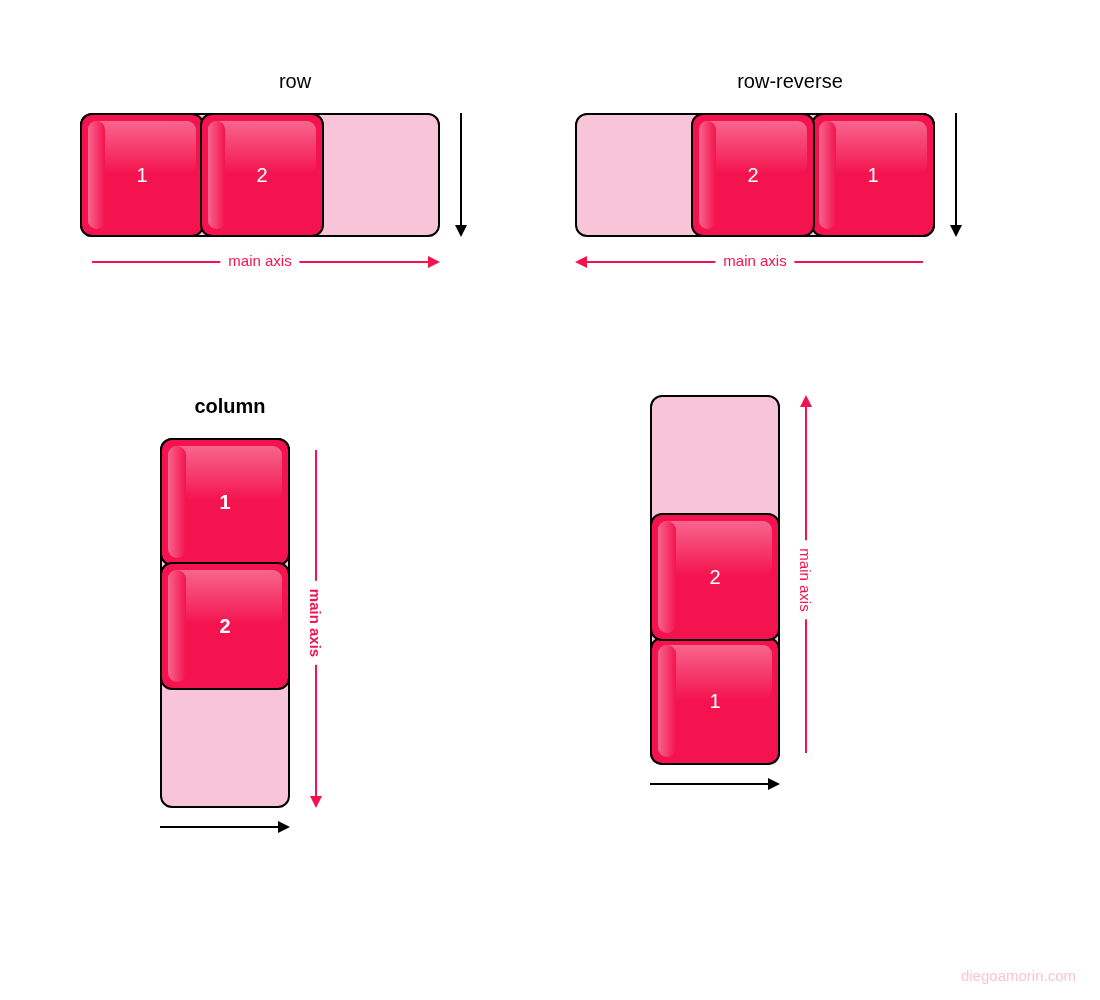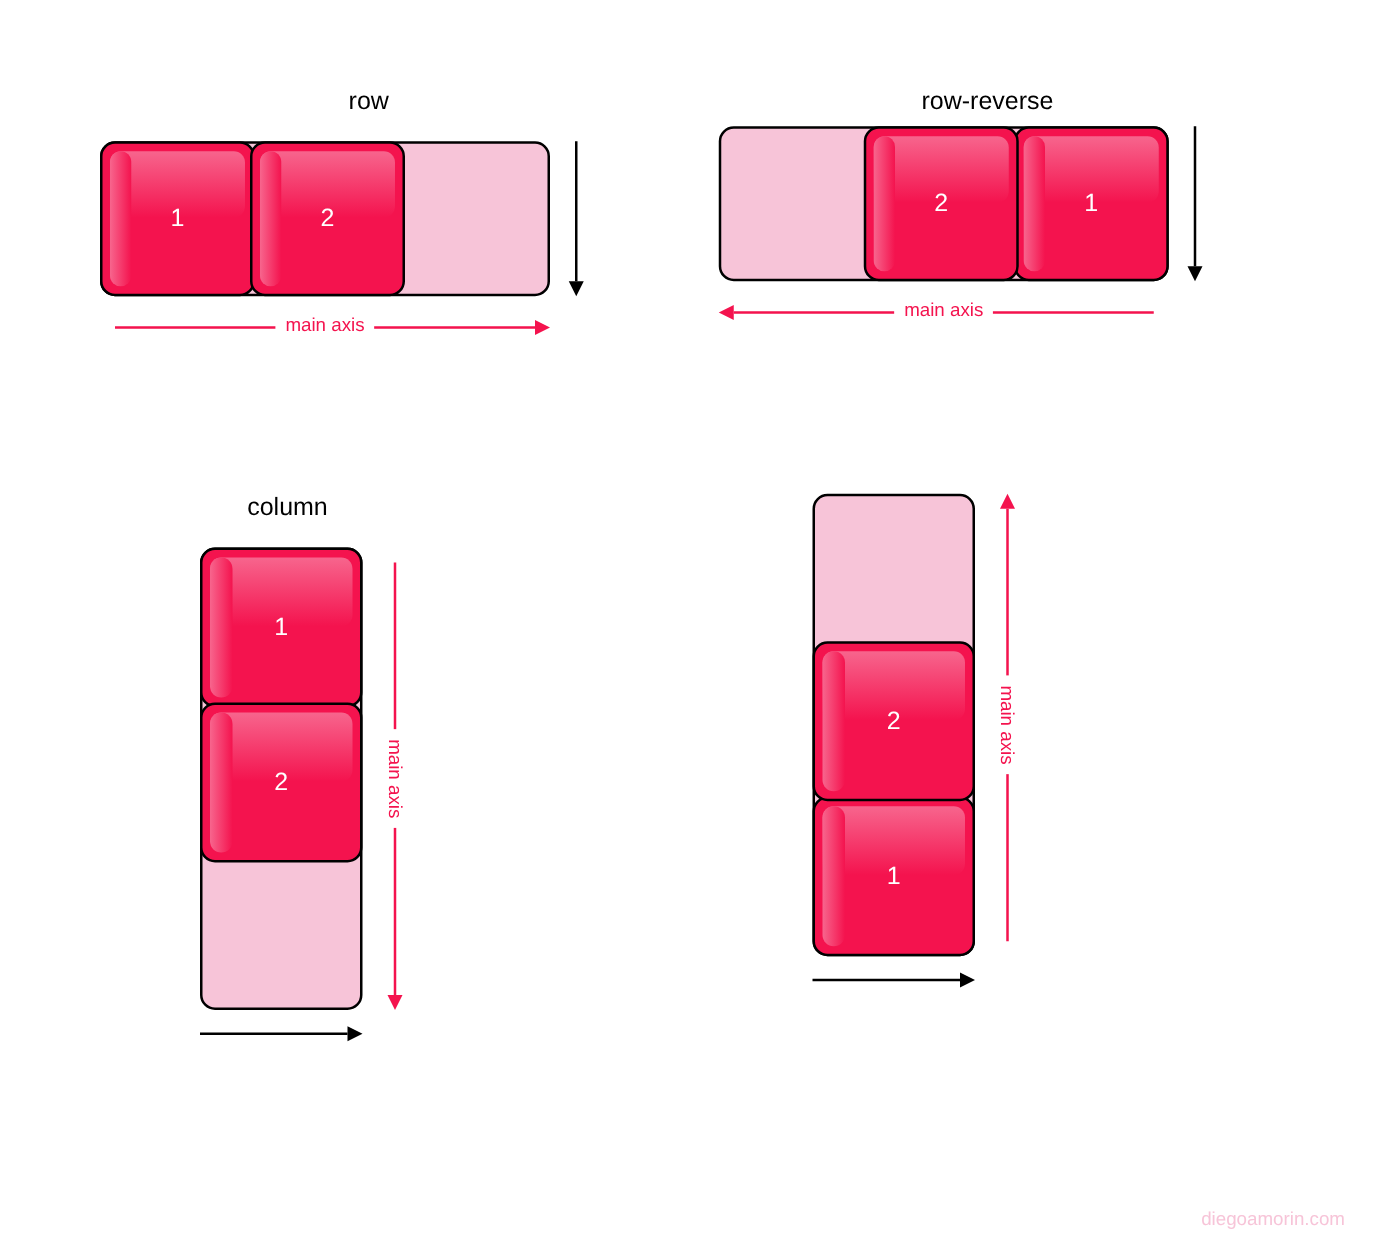--- a/index.html
+++ b/index.html
@@ -64,41 +64,41 @@
     <div class="tri-b down" style="left:375px;top:112px;"></div>
   </div>
   <div style="position:relative;width:360px;height:30px;margin-top:8px;">
     <div class="axis-line-h" style="left:12px;right:12px;top:10px;"></div>
     <div class="tri right" style="right:0;top:5px;"></div>
     <div class="axis-label-h" style="left:50%;top:1px;transform:translateX(-50%);">main axis</div>
   </div>
 </div>
 
 <div class="quad" style="left:575px;top:70px;width:430px;">
-  <div class="title" style="width:360px;margin:0 auto 8px;">row-reverse</div>
+  <div class="title" style="width:360px;margin:0 auto 20px;">row-reverse</div>
   <div style="position:relative;width:430px;height:130px;">
     <div class="container row-reverse" style="width:360px;height:124px;">
       <div class="item" style="width:124px;height:124px;">
             <span>1</span>
           </div>
       <div class="item" style="width:124px;height:124px;">
             <span>2</span>
           </div>
     </div>
     <div class="cross-line-v" style="left:380px;top:0;height:112px;"></div>
     <div class="tri-b down" style="left:375px;top:112px;"></div>
   </div>
   <div style="position:relative;width:360px;height:30px;margin-top:8px;">
     <div class="axis-line-h" style="left:12px;right:12px;top:10px;"></div>
     <div class="tri left" style="left:0;top:5px;"></div>
     <div class="axis-label-h" style="left:50%;top:1px;transform:translateX(-50%);">main axis</div>
   </div>
 </div>
 
-<div class="quad" style="left:160px;top:395px;width:260px;">
+<div class="quad" style="left:160px;top:395px;width:260px;font-weight:bold;">
   <div class="title" style="width:200px;margin:0 0 20px -30px;text-align:center;">column</div>
   <div style="position:relative;width:200px;height:370px;">
     <div class="container column" style="width:130px;height:370px;">
       <div class="item" style="width:130px;height:128px;">
             <span>1</span>
           </div>
       <div class="item" style="width:130px;height:128px;">
             <span>2</span>
           </div>
     </div>

